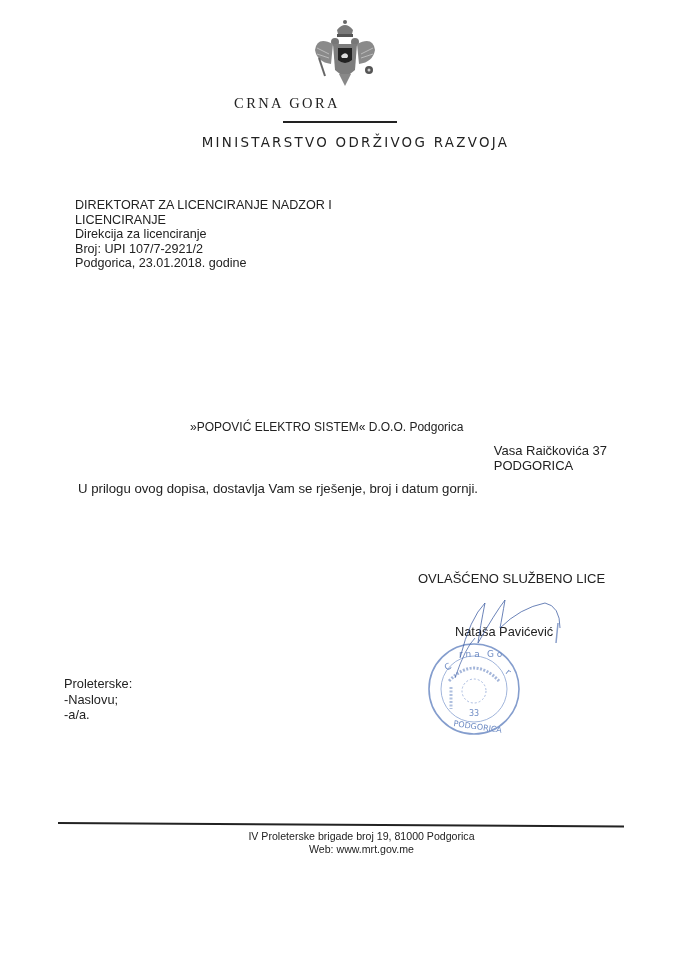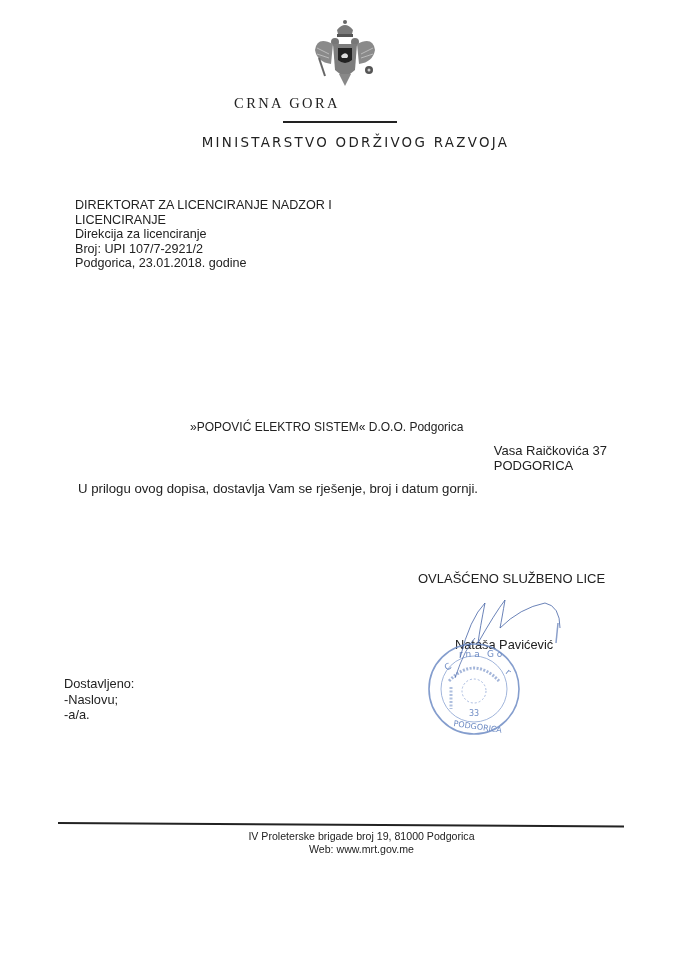--- a/index.html
+++ b/index.html
@@ -10,21 +10,21 @@
     .abs { position: absolute; }
     .crest { left: 311px; top: 18px; width: 68px; height: 70px; }
     .country { left: 0; width: 574px; top: 95px; text-align: center; font-size: 14.5px; letter-spacing: 2.4px; color: #222; font-family: Liberation Serif, serif; }
     .rule-top { left: 283px; top: 121px; width: 114px; height: 1.5px; background: #222; }
     .ministry { left: 0; width: 679px; top: 132px; text-align: center; font-size: 13.4px; letter-spacing: 2.3px; line-height: 21px; color: #222; font-family: "DejaVu Sans", sans-serif; padding-left: 32px; box-sizing: border-box; }
     .hdr { left: 75px; top: 198px; font-size: 12.6px; line-height: 14.5px; color: #222; }
     .recipient { left: 190px; top: 420px; font-size: 12px; color: #222; }
     .addr { right: 72px; top: 443px; font-size: 13px; line-height: 15px; color: #222; }
     .body-text { left: 70px; top: 481px; font-size: 13.2px; color: #222; margin-left: 8px; }
     .sig-title { left: 418px; top: 571px; font-size: 13px; color: #222; }
-    .sig-name { left: 455px; top: 624px; font-size: 12.8px; color: #222; margin-top: 13px; }
+    .sig-name { left: 455px; top: 624px; font-size: 12.8px; color: #222; }
     .stamp { left: 425px; top: 641px; width: 98px; height: 96px; }
     .signature { left: 450px; top: 598px; width: 120px; height: 90px; }
     .delivered { left: 64px; top: 676px; font-size: 12.8px; line-height: 15.5px; color: #222; }
     .rule-bottom { left: 58px; top: 822px; width: 566px; height: 2px; background: #222; transform: rotate(0.35deg); transform-origin: left; }
     .footer { left: 12px; width: 679px; top: 830px; text-align: center; font-size: 10.6px; line-height: 12.5px; color: #222; padding-left: 20px; box-sizing: border-box; }
     .line { display: block; white-space: nowrap; }
   </style>
 </head>
 <body>
 
@@ -92,21 +92,21 @@
   <text x="28" y="88" font-size="8" fill="#6f8cc4" font-family="DejaVu Sans, sans-serif" transform="rotate(8 49 88)">PODGORICA</text>
 </svg>
 
 <svg class="abs signature" viewBox="0 0 120 90">
   <path d="M10 60 Q20 20 35 5 Q30 30 28 45 Q45 15 55 2 Q52 20 50 30 Q70 10 95 5 Q110 8 110 30" fill="none" stroke="#3a5aa0" stroke-width="1" opacity="0.75"></path>
   <path d="M5 80 Q15 50 25 40" fill="none" stroke="#3a5aa0" stroke-width="1" opacity="0.7"></path>
   <line x1="108" y1="25" x2="106" y2="45" stroke="#5b78b5" stroke-width="1.5" opacity="0.7"></line>
 </svg>
 
 <div class="abs delivered">
-  <span class="line">Dostavljeno:</span>
+  <span class="line">Proleterske:</span>
   <span class="line">-Naslovu;</span>
   <span class="line">-a/a.</span>
 </div>
 
 <div class="abs rule-bottom"></div>
 <div class="abs footer">
   <span class="line">IV Proleterske brigade broj 19, 81000 Podgorica</span>
   <span class="line">Web: www.mrt.gov.me</span>
 </div>
 

